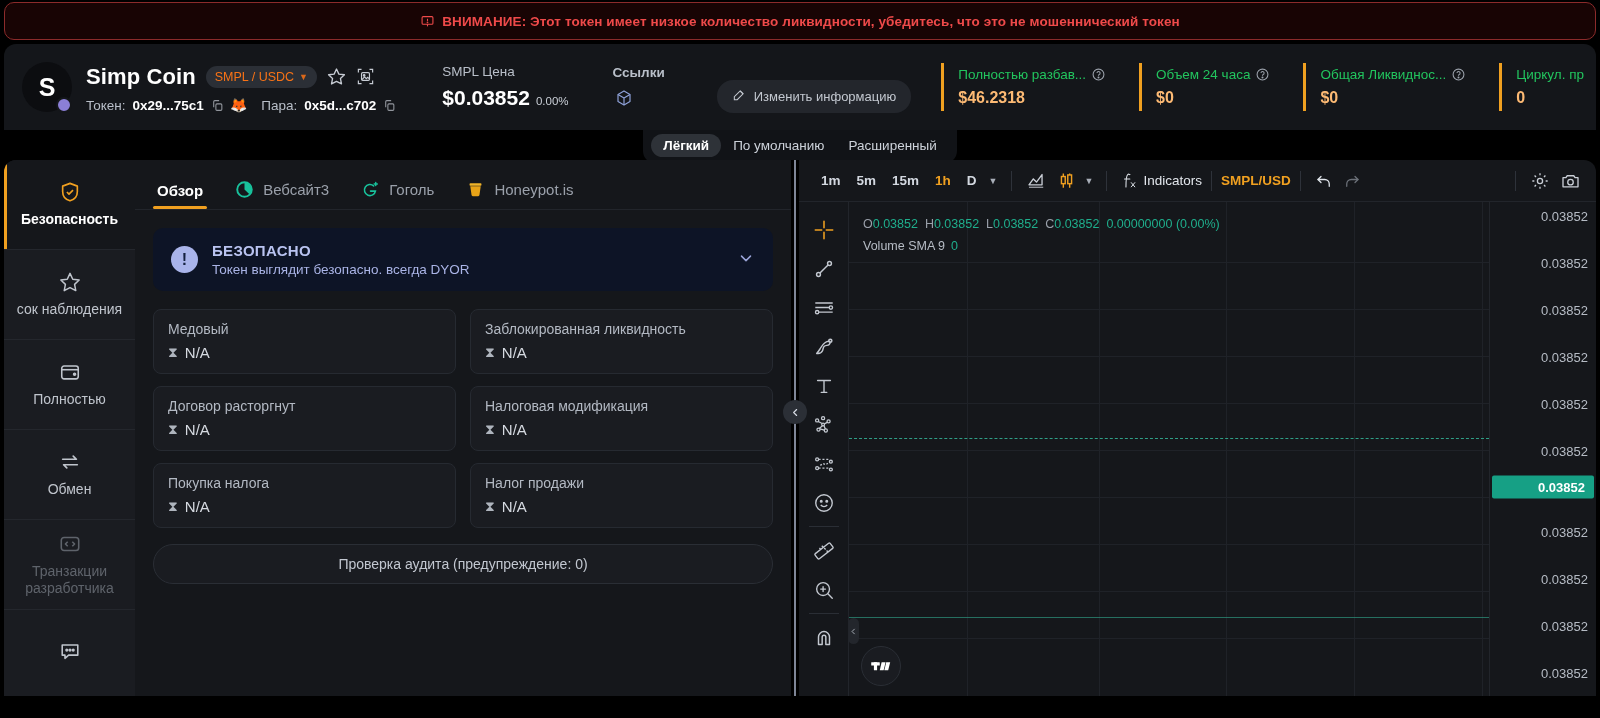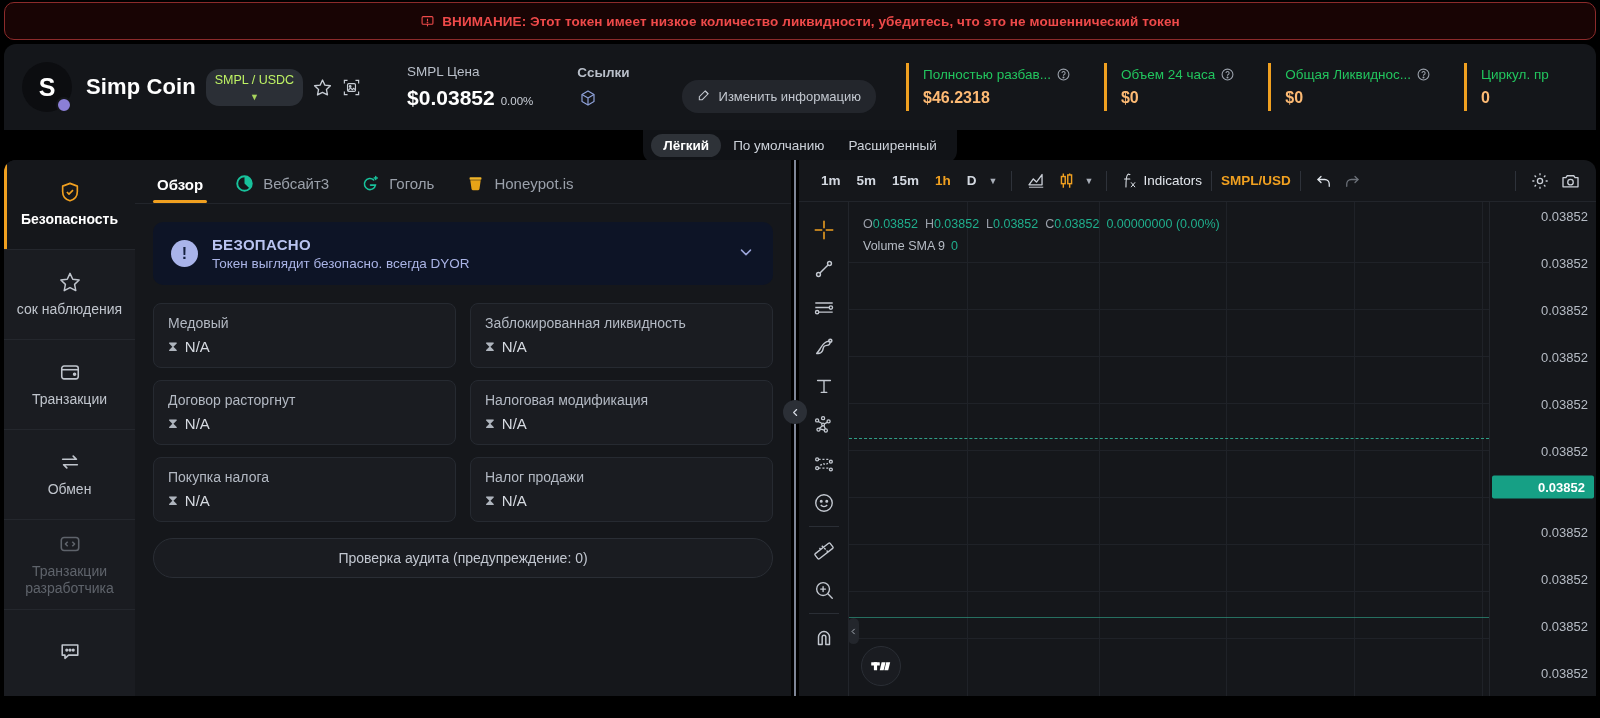--- a/index.html
+++ b/index.html
@@ -46,22 +46,22 @@
   }
   .avatar-badge {
     position: absolute; right: 0px; bottom: -1px;
     width: 16px; height: 16px; border-radius: 50%;
     background: #8b7fd6; border: 2px solid #14161a;
   }
   .tok-block { margin-left: 14px; flex: 0 0 auto; }
   .tok-row1 { display: flex; align-items: center; gap: 10px; height: 30px; }
   .tok-name { font-size: 22px; font-weight: 700; color: #fff; letter-spacing: .1px; }
   .pair-pill {
-    background: #2b2f36; color: #bef264; font-size: 12.5px;
-    padding: 4px 9px; border-radius: 13px; display:flex; align-items:center; gap:5px;flex-direction:column;
+    background: #2b2f36; color: #f97316; font-size: 12.5px;
+    padding: 4px 9px; border-radius: 13px; display:flex; align-items:center; gap:5px;
   }
   .pair-pill .cv { font-size: 9px; opacity: .85; }
   .hicon { color: #c7ccd4; display:inline-flex; align-items:center; justify-content:center; cursor:pointer; }
   .tok-row2 { display: flex; align-items: center; gap: 7px; margin-top: 6px; font-size: 13.5px; }
   .tok-label { color: #b9bfc9; }
   .tok-addr { color: #fff; font-weight: 700; }
   .copy-ic { opacity: .7; display:inline-flex; }
   .fox { font-size: 14px; line-height: 1; }
 
   .price-block { margin-left: 46px; flex: 0 0 auto; }
@@ -136,21 +136,21 @@
   .side-label.wrap { white-space: normal; }
   .side-ic { color: #c0c5cd; display:flex; }
   .side-item.active .side-ic { color: #f0a020; }
 
   
   .content {
     flex: 1 1 auto; background: #15171b; min-width: 0;
     display: flex; flex-direction: column; overflow: hidden;
   }
   .ctabs {
-    height: 44px; display: flex; align-items: flex-end;
+    height: 50px; display: flex; align-items: flex-end;
     gap: 0; padding: 0 18px; border-bottom: 1px solid #22252b; flex: 0 0 auto;
   }
   .ctab {
     display: flex; align-items: center; gap: 9px;
     padding: 0 16px 10px 16px; font-size: 15px; color: #9aa0aa;
     cursor: pointer; position: relative; white-space: nowrap;
   }
   .ctab:first-child { padding-left: 4px; }
   .ctab.active { color: #fff; font-weight: 700; }
   .ctab.active::after {
@@ -310,20 +310,39 @@
       </span>
       <span class="hicon">
         <svg width="19" height="19" viewBox="0 0 24 24" fill="none" stroke="currentColor" stroke-width="1.5">
           <path d="M3 7V3h4M21 7V3h-4M3 17v4h4M21 17v4h-4"></path>
           <rect x="7" y="7" width="10" height="10" rx="1.5"></rect>
           <circle cx="10.3" cy="10.6" r="1"></circle>
             <path d="M7.6 16l3.2-3.6 2.2 2.3 1.8-1.6 1.6 1.7"></path>
         </svg>
       </span>
     </div>
+    <div class="tok-row2">
+      <span class="tok-label">Токен:</span>
+      <span class="tok-addr">0x29...75c1</span>
+      <span class="copy-ic">
+        <svg width="13" height="13" viewBox="0 0 24 24" fill="none" stroke="#c7ccd4" stroke-width="2">
+          <rect x="9" y="9" width="11" height="12" rx="2"></rect>
+            <path d="M5 15V5a2 2 0 0 1 2-2h8"></path>
+        </svg>
+      </span>
+      <span class="fox">🦊</span>
+      <span class="tok-label" style="margin-left:6px">Пара:</span>
+      <span class="tok-addr">0x5d...c702</span>
+      <span class="copy-ic">
+        <svg width="13" height="13" viewBox="0 0 24 24" fill="none" stroke="#c7ccd4" stroke-width="2">
+          <rect x="9" y="9" width="11" height="12" rx="2"></rect>
+            <path d="M5 15V5a2 2 0 0 1 2-2h8"></path>
+        </svg>
+      </span>
+    </div>
   </div>
 
   <div class="price-block">
     <div class="stat-cap">SMPL Цена</div>
     <div class="price-row">
       <span class="price-val">$0.03852</span>
       <span class="price-chg">0.00%</span>
     </div>
   </div>
 
@@ -427,21 +446,21 @@
       <span class="side-label">сок наблюдения</span>
     </div>
     <div class="side-item">
       <span class="side-ic">
         <svg width="22" height="22" viewBox="0 0 24 24" fill="none" stroke="currentColor" stroke-width="1.7" stroke-linejoin="round">
           <rect x="3" y="5.5" width="18" height="14" rx="2.5"></rect>
             <path d="M3 9.5h18"></path>
             <circle cx="17" cy="14.5" r="1.1" fill="currentColor"></circle>
         </svg>
       </span>
-      <span class="side-label">Транзакции</span>
+      <span class="side-label">Полностью</span>
     </div>
     <div class="side-item">
       <span class="side-ic">
         <svg width="22" height="22" viewBox="0 0 24 24" fill="none" stroke="currentColor" stroke-width="1.8" stroke-linecap="round" stroke-linejoin="round">
           <path d="M4 9h15l-3.5-3.5M20 15H5l3.5 3.5"></path>
         </svg>
       </span>
       <span class="side-label">Обмен</span>
     </div>
     <div class="side-item dim">

